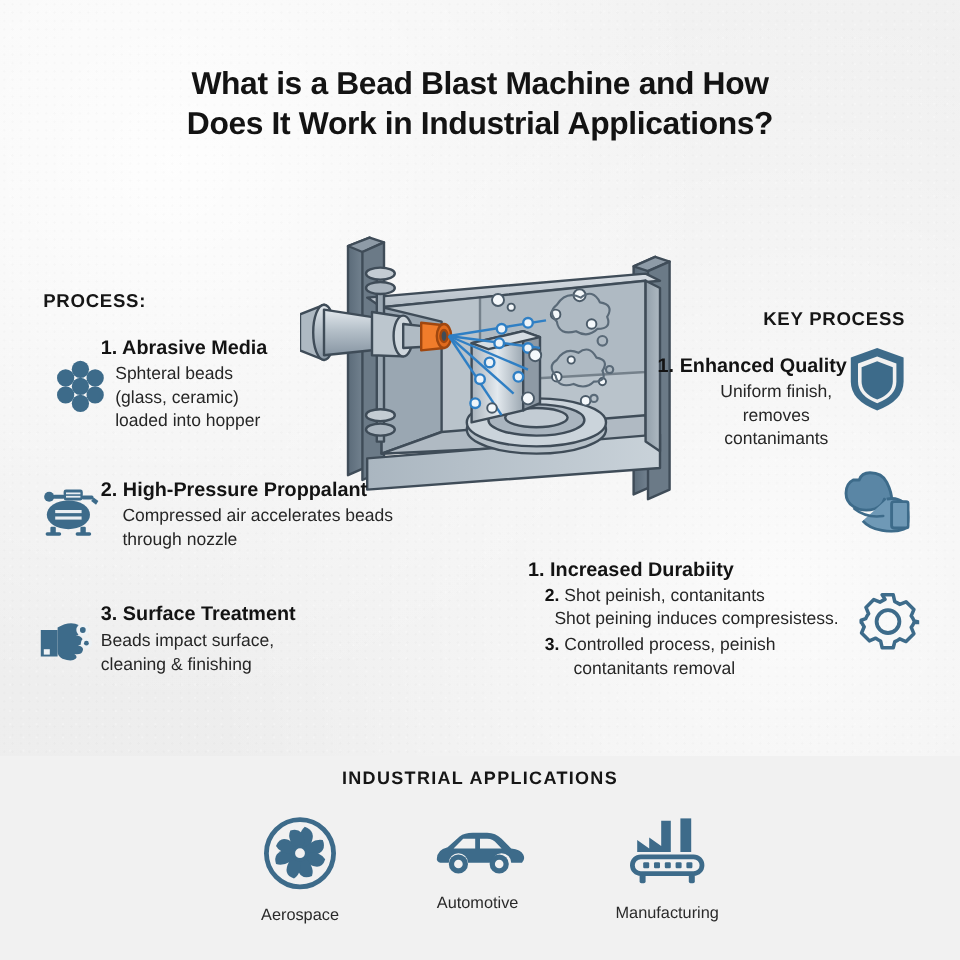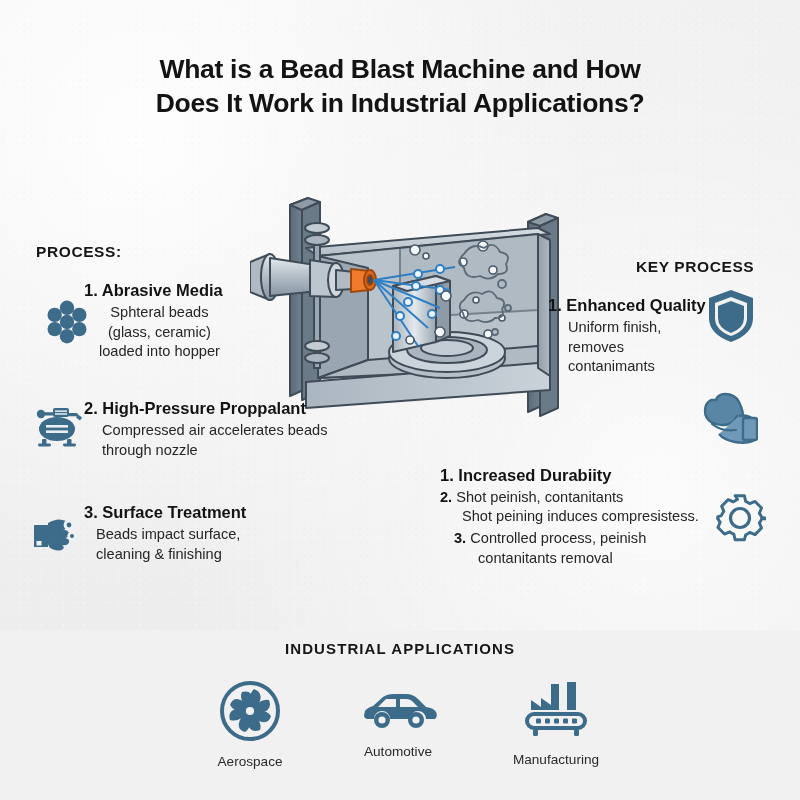--- a/index.html
+++ b/index.html
@@ -63,41 +63,41 @@
     white-space:nowrap;
   }
   .p-title .num{font-weight:bold;}
   .p-body{
     font-size:14.6px;line-height:19.5px;color:#262626;
     margin-top:3px;
   }
   .p-icon{position:absolute;}
 
   #p1{left:84px;top:281px;}
-  #p1 .p-body{margin-left:12px;text-align:center;}
+  #p1 .p-body{margin-left:12px;}
   #p2{left:84px;top:399px;}
   #p2 .p-body{margin-left:18px;}
   #p3{left:84px;top:503px;}
-  #p3 .p-body{margin-left:12px;}
+  #p3 .p-body{}
 
   #ic1{left:44px;top:300px;}
   #ic2{left:32px;top:405px;}
   #ic3{left:32px;top:509px;}
 
   
   #b1{position:absolute;left:548px;top:296px;}
   #b1 .p-title{font-size:16.5px;}
-  #b1 .p-body{margin-left:20px;}
+  #b1 .p-body{margin-left:40px;text-align:center;}
   #b-shield{position:absolute;left:706px;top:288px;}
   #b-arm{position:absolute;left:702px;top:392px;}
   #b-gear{position:absolute;left:714px;top:492px;}
 
   #b2{position:absolute;left:440px;top:466px;width:300px;}
   #b2 .l1{font-size:16.5px;font-weight:bold;color:#131313;}
-  #b2 .l2{font-size:14.6px;color:#262626;margin-top:4px;}
+  #b2 .l2{font-size:14.6px;color:#262626;margin-top:4px;margin-left:14px;}
   #b2 .l3{font-size:14.6px;color:#262626;margin-top:3px;margin-left:22px;}
   #b2 .l4{font-size:14.6px;color:#262626;margin-top:5px;margin-left:14px;line-height:19.5px;}
   #b2 .l4 .ind{display:block;margin-left:24px;}
   #b2 b{font-weight:bold;color:#131313;}
 
   
   .app{position:absolute;text-align:center;width:120px;}
   .app .lbl{font-size:13.6px;color:#2a2a2a;margin-top:8px;}
   #app1{left:190px;top:680px;}
   #app2{left:338px;top:686px;}

